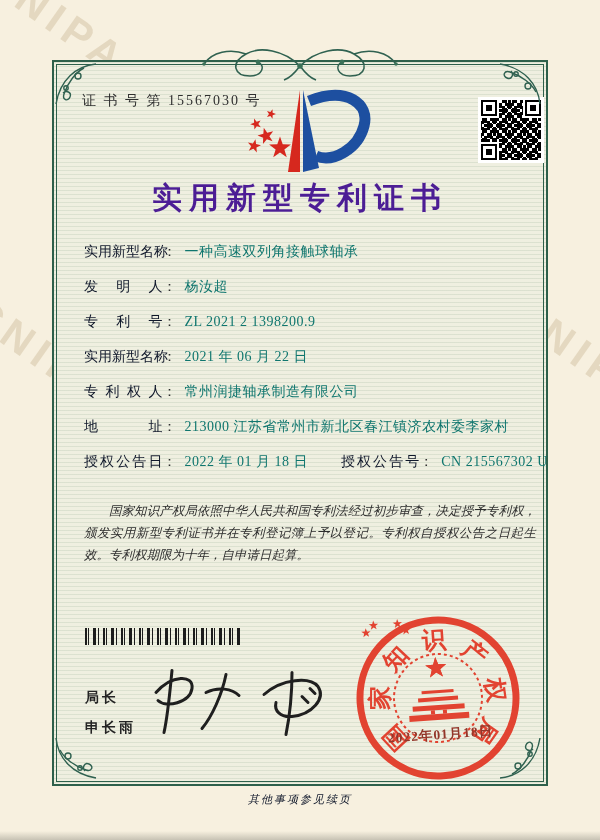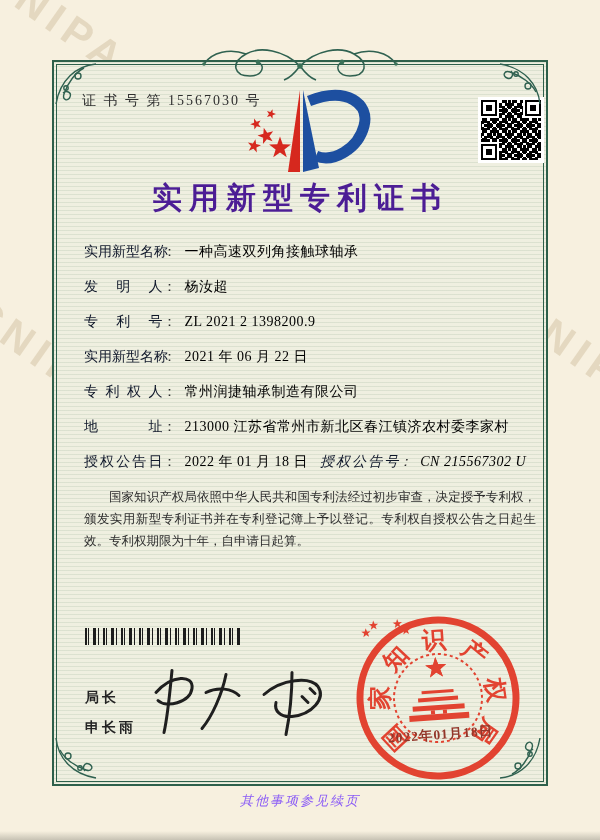--- a/index.html
+++ b/index.html
@@ -55,26 +55,26 @@
     position:absolute; left:0; right:0; top:178px; text-align:center;
     font-size:30px; font-weight:bold; letter-spacing:7px; color:#4c1d95;
   }
   .fields{ position:absolute; left:84px; top:243px; width:440px; font-size:14px; }
   .f-row{ height:21px; margin-bottom:14px; white-space:nowrap; }
   .f-label{
     display:inline-block; width:5.6em; text-align:justify; text-align-last:justify;
     color:#0f172a; vertical-align:top;
   }
   .f-colon{ color:#2f2f2f; margin-right:8px; }
-  .f-value{ color:#000000; letter-spacing:0.5px; }
-  .grant-pair2{ margin-left:12px;font-style:italic; }
+  .f-value{ color:#0f766e; letter-spacing:0.5px; }
+  .grant-pair2{ margin-left:33px; }
   .paragraphs{
-    position:absolute; left:84px; top:486px; width:452px;
+    position:absolute; left:84px; top:500px; width:452px;
     font-size:12.5px; line-height:22px; text-align:justify;
-    color:#2d2d2d;
+    font-style:italic; color:#2d2d2d;
   }
   .paragraphs p{ margin:0; text-indent:2em; }
   .barcode{
     position:absolute; left:85px; top:628px; width:156px; height:17px;
     background:repeating-linear-gradient(90deg,
       #1c1c1c 0 2px, rgba(0,0,0,0) 2px 3px,
       #1c1c1c 3px 4px, rgba(0,0,0,0) 4px 8px,
       #1c1c1c 8px 11px, rgba(0,0,0,0) 11px 13px,
       #1c1c1c 13px 14px, rgba(0,0,0,0) 14px 18px);
   }
@@ -87,21 +87,21 @@
   .seal{
     position:absolute; left:352px; top:612px; width:172px; height:172px;
     transform:rotate(-4deg); opacity:0.93;
   }
   .page-foot{
     position:absolute; left:0; right:0; top:755px; text-align:center;
     font-size:12px; color:#2f2f2f; letter-spacing:1px;
   }
   .continuation{
     position:absolute; left:0; right:0; top:792px; text-align:center;
-    font-size:13px; font-style:italic; color:#8b5cf6; letter-spacing:2px; z-index:3;
+    font-size:11px; font-style:italic; color:#0f172a; letter-spacing:2px; z-index:3;
   }
   .ornament{ position:absolute; z-index:4; }
   .scan-edge{
     position:absolute; left:0; right:0; bottom:0; height:9px; z-index:5;
     background:linear-gradient(180deg, rgba(0,0,0,0), rgba(110,110,100,0.35));
   }
 </style>
 </head>
 <body>
 

